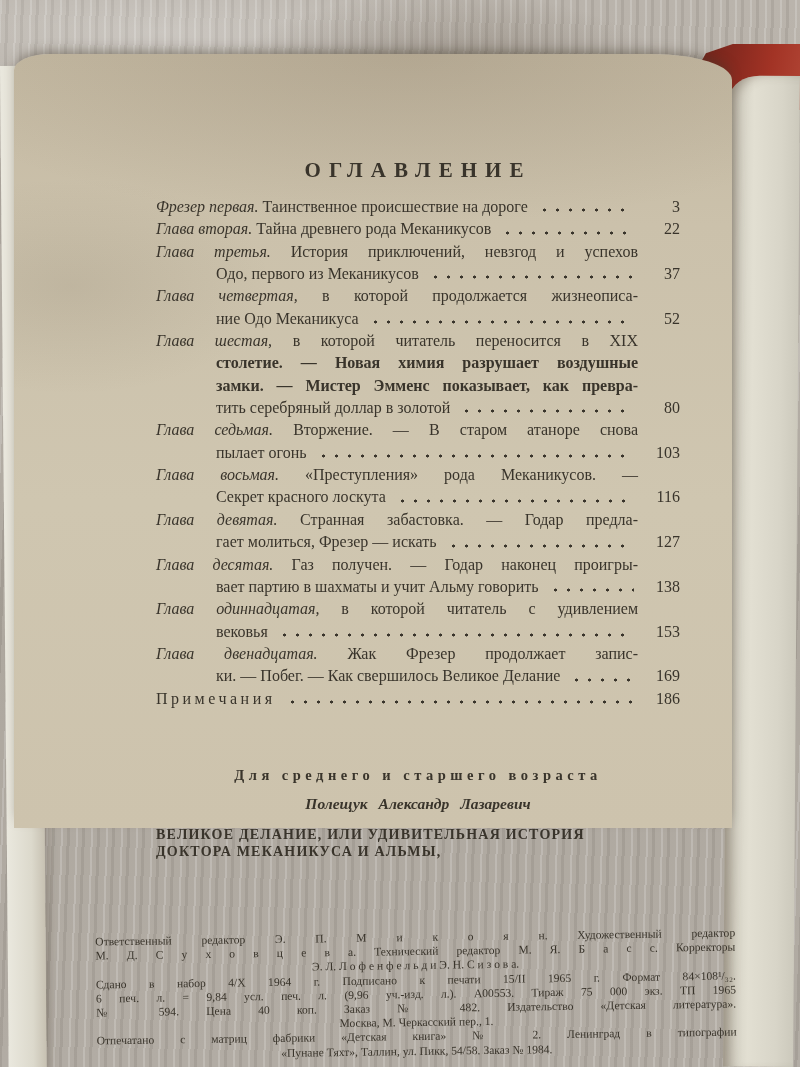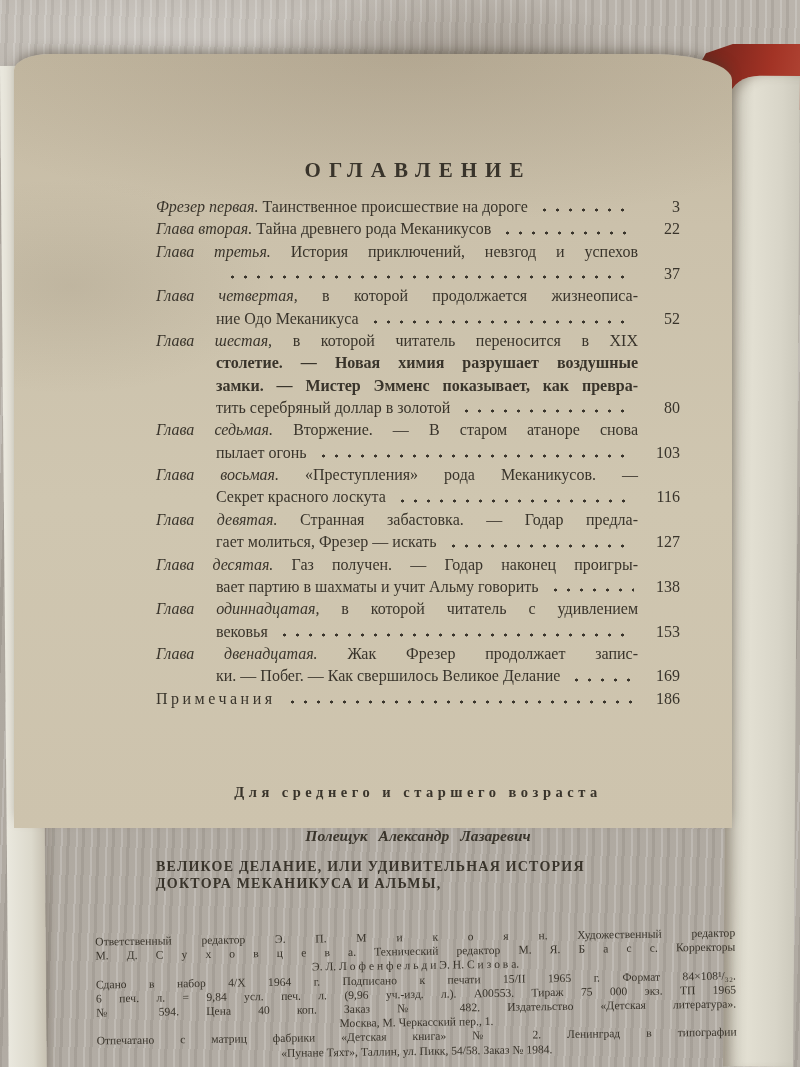--- a/index.html
+++ b/index.html
@@ -82,23 +82,23 @@
   .spaced{letter-spacing:3.5px;}
   .leader{
     flex:1 1 auto;align-self:flex-end;height:10px;
     margin:0 12px 3px 10px;
     background-image:radial-gradient(circle, var(--ink) 1.35px, rgba(0,0,0,0) 1.7px);
     background-size:13px 10px;background-position:0 55%;background-repeat:repeat-x;
     min-width:8px;
   }
   .pg{width:34px;text-align:right;flex:0 0 auto;}
   
-  .audience{margin-top:74px;text-align:center;font-weight:700;
+  .audience{margin-top:57px;text-align:center;font-weight:700;
     font-size:14.5px;letter-spacing:4.5px;}
-  .author{margin-top:26px;text-align:center;font-style:italic;
+  .author{margin-top:11px;text-align:center;font-style:italic;
     font-weight:700;font-size:15.5px;word-spacing:7px;}
   .booktitle{margin-top:13px;text-align:left;font-weight:700;
     font-size:14px;line-height:17px;letter-spacing:1.2px;}
   
   .colophon{
     position:absolute;left:82px;top:877px;width:640px;
     font-size:11.6px;line-height:14.2px;
     transform:rotate(-.8deg);
   }
   .col-line.just{text-align:justify;text-align-last:justify;}
@@ -121,20 +121,21 @@
           <span class="leader"></span>
           <span class="pg">3</span>
         </div>
         <div class="toc-row has-pg">
           <span class="txt"><span class="chap">Глава вторая.</span> <span>Тайна древнего рода Меканикусов</span></span>
           <span class="leader"></span>
           <span class="pg">22</span>
         </div>
         <div class="toc-row nopg"><span class="txt"><span class="chap">Глава третья.</span> <span>История приключений, невзгод и успехов</span></span></div>
         <div class="toc-row has-pg ind">
+          <span class="txt"><span>Одо, первого из Меканикусов</span></span>
           <span class="leader"></span>
           <span class="pg">37</span>
         </div>
         <div class="toc-row nopg"><span class="txt"><span class="chap">Глава четвертая,</span> <span>в которой продолжается жизнеописа-</span></span></div>
         <div class="toc-row has-pg ind">
           <span class="txt"><span>ние Одо Меканикуса</span></span>
           <span class="leader"></span>
           <span class="pg">52</span>
         </div>
         <div class="toc-row nopg"><span class="txt"><span class="chap">Глава шестая,</span> <span>в которой читатель переносится в XIX</span></span></div>

